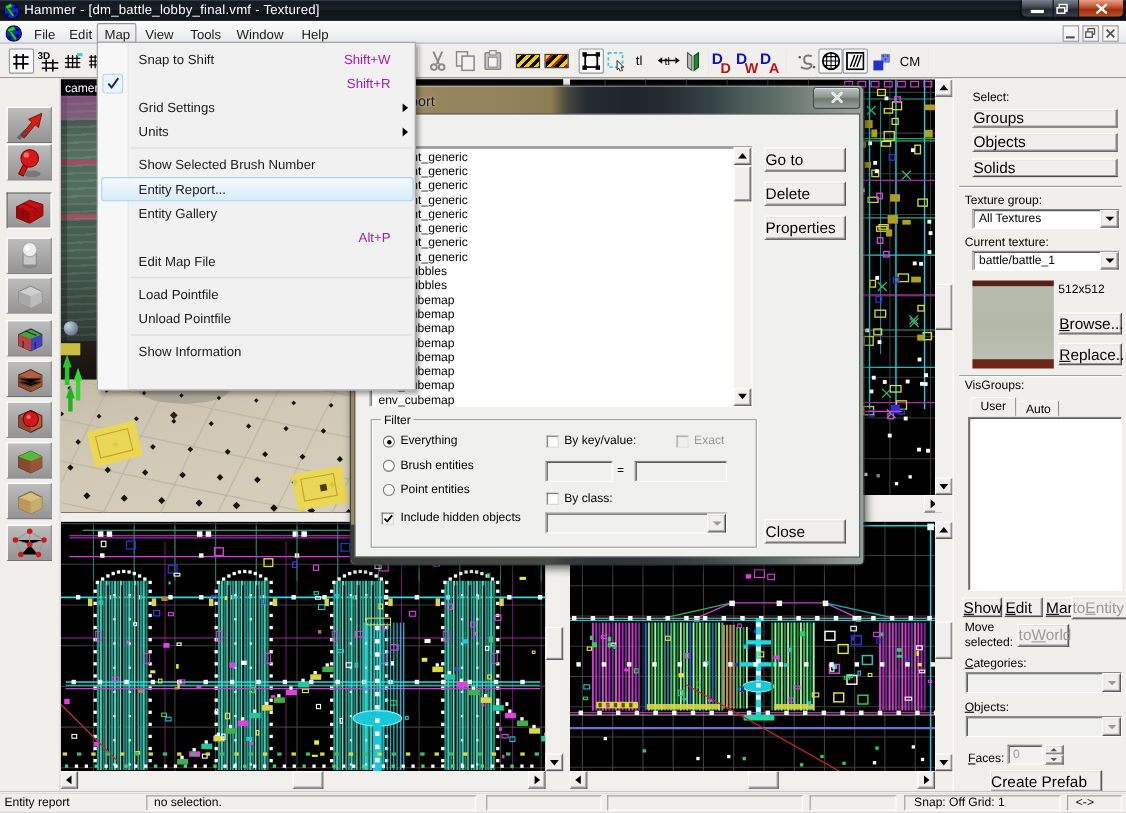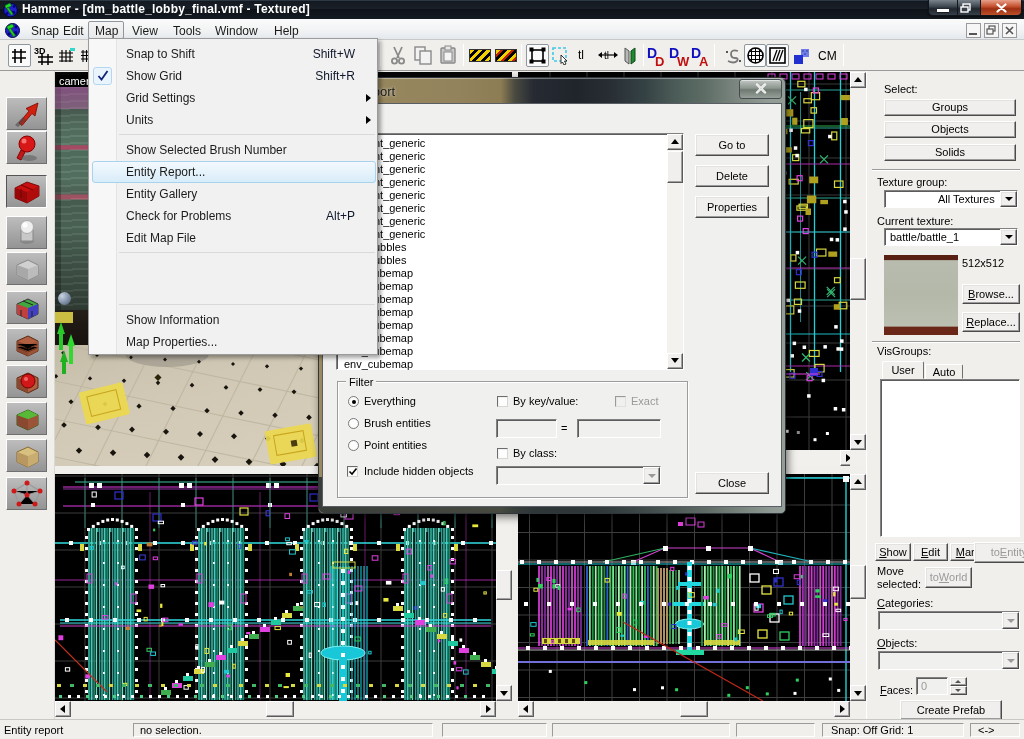--- a/index.html
+++ b/index.html
@@ -1,27 +1,27 @@
 <!DOCTYPE html>
 <html><head><meta charset="utf-8"><style>
 *{margin:0;padding:0;box-sizing:border-box}
 html,body{width:1024px;height:739px;overflow:hidden}
 body{font-family:"Liberation Sans",sans-serif;position:relative;background:#000}
 #win{position:absolute;left:0;top:0;width:1024px;height:739px}
 .abs{position:absolute}
 .t11{font-size:11px;color:#000;line-height:13px;white-space:nowrap}
 .t12{font-size:12px;color:#1a1a1a;white-space:nowrap}
-.btn{position:absolute;background:#f0efed;border:1px solid;border-color:#ffffff #4a4a4a #4a4a4a #ffffff;box-shadow:inset -1px -1px 0 #9b9b9b,inset 1px 1px 0 #e4e2de;font-size:11px;color:#000;text-align:center;font-family:"Liberation Sans",sans-serif}
+.btn{position:absolute;background:#f0efed;border:1px solid;border-color:#ffffff #4a4a4a #4a4a4a #ffffff;box-shadow:inset -1px -1px 0 #9b9b9b,inset 1px 1px 0 #e4e2de;font-size:14px;color:#000;font-family:"Liberation Sans",sans-serif}
 .sunk{position:absolute;border:1px solid;border-color:#808080 #ffffff #ffffff #808080;box-shadow:inset 1px 1px 0 #5c5c5c}
 .etch{position:absolute;border-top:1px solid #9a9a9a;border-bottom:1px solid #ffffff}
 .sb{position:absolute;background:#f1f0ec}
 .sbtn{position:absolute;background:#f0efed;border:1px solid;border-color:#ffffff #5a5a5a #5a5a5a #ffffff;box-shadow:inset -1px -1px 0 #a0a0a0}
 .tri{position:absolute;width:0;height:0}
 .mi{position:absolute;left:26px;right:4px;height:22px;line-height:22px;font-size:12px;color:#1b1b1b;padding-left:11px}
-.sc{position:absolute;right:22px;font-size:12px;color:#0f172a;height:22px;line-height:22px}
+.sc{position:absolute;right:22px;font-size:12px;color:#a21caf;height:22px;line-height:22px}
 .cb{position:absolute;width:11px;height:11px;background:#fdfdfd;border:1px solid;border-color:#6c6c6c #d8d6d0 #d8d6d0 #6c6c6c;box-shadow:inset 1px 1px 0 #3c3c3c0f}
 .rb{position:absolute;width:11px;height:11px;border-radius:50%;background:#fdfdfd;border:1px solid #787878}
 </style></head><body>
 <div id="win">
 
 <div class="abs" style="left:0;top:71px;width:1024px;height:650px;background:#f0efec"></div>
 <div class="abs" style="left:55px;top:72px;width:457px;height:394px;background:#060606;overflow:hidden">
 <div class="abs" style="left:2px;top:3px;width:42px;height:13px;background:#000;color:#fff;font-size:11px;line-height:13px;padding-left:2px">camera</div>
 <div class="abs" style="left:0;top:15px;width:33px;height:226px;background:linear-gradient(180deg,#4e4258 0%,#4a5a52 8%,#557060 16%,#5a7866 24%,#5a7866 25.5%,#b0506a 26%,#b0506a 27.5%,#547262 28%,#587666 40%,#50685a 47%,#a85868 48%,#a85868 49.5%,#4a6254 50%,#4e6858 62%,#44584c 75%,#3c4c42 88%,#2e3a33 100%)"></div>
 <div class="abs" style="left:0;top:15px;width:33px;height:226px;background:repeating-linear-gradient(178deg,rgba(255,255,255,0.05) 0 2px,rgba(0,0,0,0.07) 2px 7px);"></div>
@@ -1295,21 +1295,21 @@
 <div class="abs" style="left:0;top:0;width:1024px;height:1px;background:#2c3844"></div>
 <svg class="abs" style="left:3px;top:2px" width="15" height="15">
       <circle cx="7.5" cy="8" r="6.8" fill="#2222cc" stroke="#000050"></circle>
       <circle cx="4.5" cy="5.5" r="1.6" fill="#000080"></circle>
       <circle cx="10.5" cy="10.5" r="1.8" fill="#000080"></circle>
       <circle cx="11" cy="4.5" r="1.3" fill="#000080"></circle>
       <circle cx="4" cy="11.5" r="1.4" fill="#000080"></circle>
       <rect x="2.2" y="2.2" width="6" height="3.4" rx="0.8" fill="#22dd22" stroke="#0a5a0a" stroke-width="0.6" transform="rotate(-28 5 4)"></rect>
       <rect x="5.6" y="5" width="2.2" height="8.5" rx="0.6" fill="#22cc22" stroke="#0a5a0a" stroke-width="0.6" transform="rotate(-35 6.7 9)"></rect>
     </svg>
-<div class="abs" style="left:22px;top:2px;font-size:12px;font-weight:bold;color:#ffffff;letter-spacing:0.2px">Hammer - [dm_battle_lobby_final.vmf - Textured]</div>
+<div class="abs" style="left:22px;top:2px;font-size:12px;font-weight:normal;color:#ffffff;letter-spacing:0.2px">Hammer - [dm_battle_lobby_final.vmf - Textured]</div>
 <div class="abs" style="left:928px;top:0;width:94px;height:16px;border:1px solid #10151b;border-top:none;border-radius:0 0 5px 5px;overflow:hidden;box-shadow:0 1px 2px rgba(0,0,0,.5)">
       <div class="abs" style="left:0;top:0;width:29px;height:16px;background:linear-gradient(180deg,#7a828c 0%,#3f4750 40%,#20262e 55%,#3a424c 100%);border-right:1px solid #14181d"></div>
       <div class="abs" style="left:29px;top:0;width:23px;height:16px;background:linear-gradient(180deg,#7a828c 0%,#3f4750 40%,#20262e 55%,#3a424c 100%);border-right:1px solid #14181d"></div>
       <div class="abs" style="left:52px;top:0;width:42px;height:16px;background:linear-gradient(180deg,#e8a08a 0%,#c4512f 40%,#9c2f12 55%,#c2552e 100%)"></div>
       <div class="abs" style="left:8px;top:9px;width:12px;height:3px;background:#fff;box-shadow:0 1px 1px #0008"></div>
       <svg class="abs" style="left:31px;top:3px" width="12" height="10">
         <rect x="3" y="1" width="7" height="6" fill="none" stroke="#fff" stroke-width="1.4"></rect>
         <rect x="1" y="4" width="7" height="5" fill="#39414b" stroke="#fff" stroke-width="1.4"></rect>
       </svg>
       <svg class="abs" style="left:67px;top:3px" width="11" height="10">
@@ -1319,21 +1319,21 @@
 <div class="abs" style="left:0;top:19px;width:1024px;height:21px;background:linear-gradient(180deg,#fbfbfb 0%,#f2f3f4 55%,#e4e9ee 100%);border-bottom:1px solid #c8c8c8"></div>
 <svg class="abs" style="left:5px;top:23px" width="15" height="15">
       <circle cx="7.5" cy="7.5" r="7" fill="#2222cc" stroke="#000050"></circle>
       <circle cx="4.5" cy="5" r="1.7" fill="#000080"></circle>
       <circle cx="10.5" cy="10" r="1.9" fill="#000080"></circle>
       <circle cx="11" cy="4" r="1.4" fill="#000080"></circle>
       <circle cx="4" cy="11" r="1.5" fill="#000080"></circle>
       <rect x="2.2" y="2.2" width="6.4" height="3.6" rx="0.8" fill="#22dd22" stroke="#0a5a0a" stroke-width="0.6" transform="rotate(-28 5 4)"></rect>
       <rect x="5.8" y="5" width="2.4" height="9" rx="0.6" fill="#22cc22" stroke="#0a5a0a" stroke-width="0.6" transform="rotate(-35 7 9.5)"></rect>
     </svg>
-<div class="t12 abs" style="left:31px;top:24px">Snap</div>
+<div class="t12 abs" style="left:31px;top:24px">File</div>
 <div class="t12 abs" style="left:63px;top:24px">Edit</div>
 <div class="t12 abs" style="left:132px;top:24px">View</div>
 <div class="t12 abs" style="left:173px;top:24px">Tools</div>
 <div class="t12 abs" style="left:215px;top:24px">Window</div>
 <div class="t12 abs" style="left:274px;top:24px">Help</div>
 <div class="abs" style="left:88px;top:21px;width:36px;height:18px;background:linear-gradient(180deg,#f4f4f4,#e8e8ea);border:1px solid #8e979e;border-radius:2px"></div>
 <div class="t12 abs" style="left:95px;top:24px">Map</div>
 <div class="abs" style="left:966px;top:23px;width:15px;height:15px;background:#f6f6f6;border:1px solid #9a9a9a"></div>
 <div class="abs" style="left:984px;top:23px;width:15px;height:15px;background:#f6f6f6;border:1px solid #9a9a9a"></div>
 <div class="abs" style="left:1002px;top:23px;width:15px;height:15px;background:#f6f6f6;border:1px solid #9a9a9a"></div>
@@ -1574,52 +1574,51 @@
 <div class="cb" style="left:179px;top:371px"></div>
 <div class="t11 abs" style="left:195px;top:370px">By class:</div>
 <div class="sunk abs" style="left:178px;top:389px;width:165px;height:19px;background:#f0f0ee"></div>
 <div class="btn" style="left:325px;top:390px;width:17px;height:17px"></div>
 <div class="tri" style="left:330px;top:397px;border-left:4px solid transparent;border-right:4px solid transparent;border-top:4px solid #9a9a9a"></div>
 </div>
 <div class="abs" style="left:88px;top:38px;width:290px;height:317px;background:#f1f1f1;border:1px solid #9b9b9b;box-shadow:3px 3px 4px rgba(0,0,0,.35);z-index:50">
 <div class="abs" style="left:0;top:0;width:28px;height:315px;background:#f7f7f7;border-right:1px solid #e4e4e4"></div>
 <div class="mi" style="top:4px">Snap to Shift</div>
 <div class="sc" style="top:4px">Shift+W</div>
-<div class="mi" style="top:26px">Show Grid</div>
 <div class="sc" style="top:26px">Shift+R</div>
 <div class="abs" style="left:4px;top:28px;width:19px;height:18px;border:1px solid #b3d7f0;border-radius:3px;background:#eaf4fc"></div>
 <svg class="abs" style="left:8px;top:31px" width="12" height="12">
         <path d="M1.5 6 L4.5 9.5 L10.5 1" stroke="#10247c" stroke-width="1.8" fill="none"></path>
       </svg>
 <div class="mi" style="top:48px">Grid Settings</div>
 <div class="tri" style="left:277px;top:55px;border-top:4px solid transparent;border-bottom:4px solid transparent;border-left:5px solid #000"></div>
 <div class="mi" style="top:70px">Units</div>
 <div class="tri" style="left:277px;top:77px;border-top:4px solid transparent;border-bottom:4px solid transparent;border-left:5px solid #000"></div>
 <div class="abs" style="left:30px;top:95px;width:256px;height:1px;background:#d9d9d9"></div>
 <div class="mi" style="top:100px">Show Selected Brush Number</div>
 <div class="abs" style="left:3px;top:122px;width:284px;height:22px;border:1px solid #a8d3ef;border-radius:3px;background:linear-gradient(180deg,#f3f9fd,#d8ecf9)"></div>
 <div class="mi" style="top:144px">Entity Gallery</div>
 <div class="mi" style="top:122px">Entity Report...</div>
-<div class="mi" style="top:166px">Check for Problems</div>
 <div class="sc" style="top:166px">Alt+P</div>
 <div class="mi" style="top:188px">Edit Map File</div>
 <div class="abs" style="left:30px;top:213px;width:256px;height:1px;background:#d9d9d9"></div>
+<div class="mi" style="top:218px">Load Pointfile</div>
+<div class="mi" style="top:240px">Unload Pointfile</div>
 <div class="abs" style="left:30px;top:265px;width:256px;height:1px;background:#d9d9d9"></div>
 <div class="mi" style="top:270px">Show Information</div>
-<div class="mi" style="top:292px">Map Properties...</div>
 </div>
 <div class="abs" style="left:866px;top:71px;width:158px;height:650px;background:#f0efec;border-left:1px solid #fff"></div>
 <div class="t11 abs" style="left:884px;top:83px">Select:</div>
 <div class="btn" style="left:884px;top:99px;width:132px;height:17px;line-height:15px">Groups</div>
 <div class="btn" style="left:884px;top:121px;width:132px;height:17px;line-height:15px">Objects</div>
 <div class="btn" style="left:884px;top:144px;width:132px;height:17px;line-height:15px">Solids</div>
 <div class="etch abs" style="left:872px;top:169px;width:148px;height:0"></div>
 <div class="t11 abs" style="left:877px;top:176px">Texture group:</div>
 <div class="sunk abs" style="left:884px;top:190px;width:134px;height:18px;background:#fff"></div>
-<div class="t11 abs" style="left:938px;top:193px">All Textures</div>
+<div class="t11 abs" style="left:890px;top:193px">All Textures</div>
 <div class="btn" style="left:1000px;top:191px;width:17px;height:16px"></div>
 <div class="tri" style="left:1005px;top:197px;border-left:4px solid transparent;border-right:4px solid transparent;border-top:4px solid #000"></div>
 <div class="t11 abs" style="left:877px;top:215px">Current texture:</div>
 <div class="sunk abs" style="left:884px;top:228px;width:134px;height:18px;background:#fff"></div>
 <div class="t11 abs" style="left:890px;top:231px">battle/battle_1</div>
 <div class="btn" style="left:1000px;top:229px;width:17px;height:16px"></div>
 <div class="tri" style="left:1005px;top:235px;border-left:4px solid transparent;border-right:4px solid transparent;border-top:4px solid #000"></div>
 <div class="abs" style="left:884px;top:255px;width:74px;height:80px;background:linear-gradient(180deg,#5a2014 0%,#5a2014 6%,#b7bcaf 7%,#b3b8a9 50%,#bcc0b2 89%,#6b2818 90%,#6b2818 100%)"></div>
 <div class="t11 abs" style="left:962px;top:257px">512x512</div>
 <div class="btn" style="left:962px;top:284px;width:58px;height:20px;line-height:18px"><u>B</u>rowse...</div>

